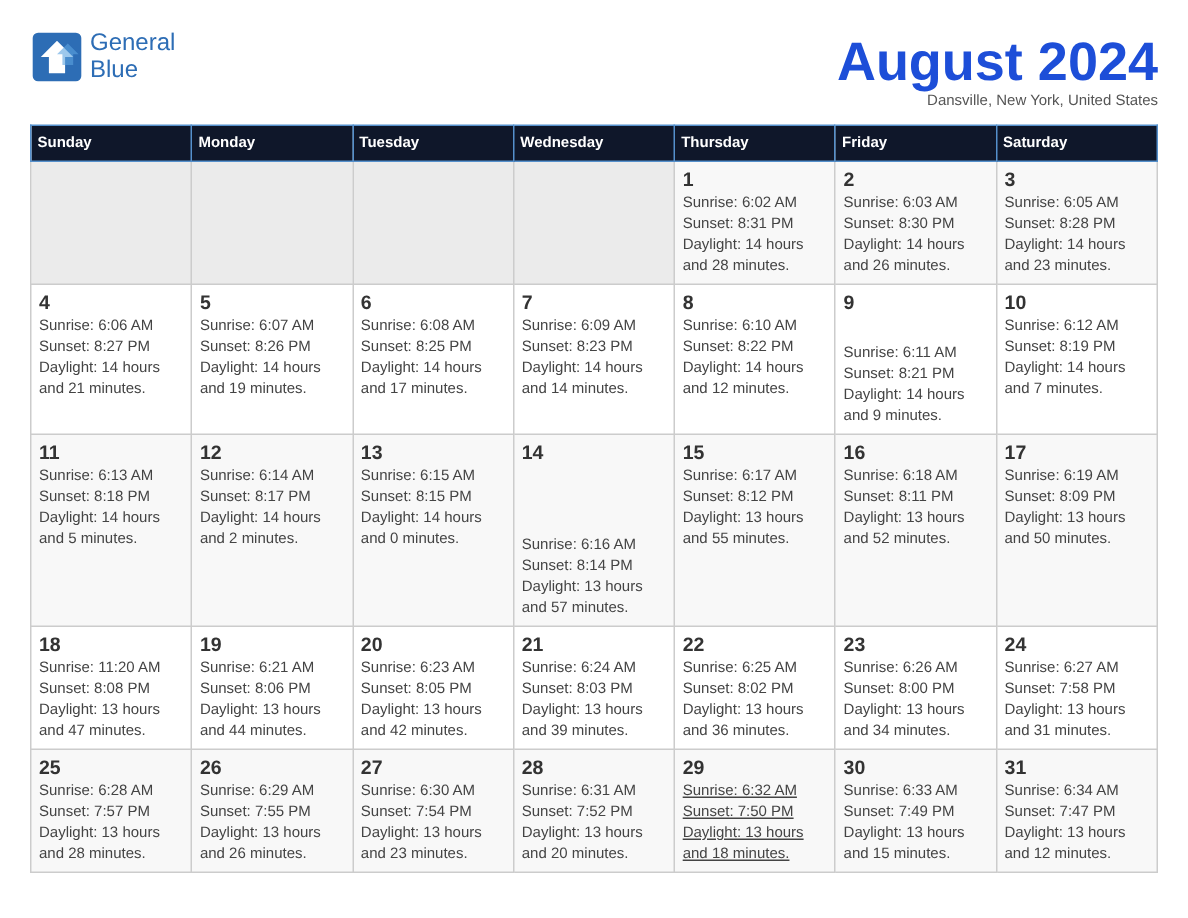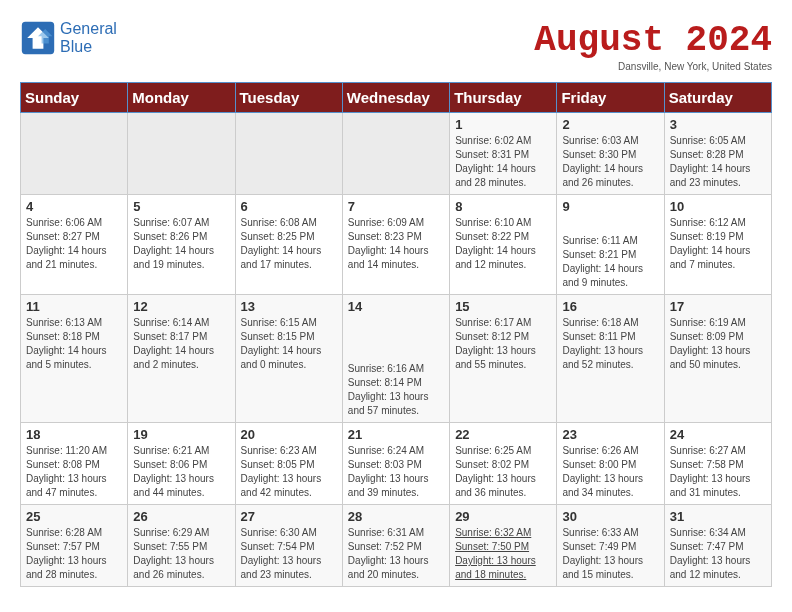--- a/index.html
+++ b/index.html
@@ -31,36 +31,35 @@
       width: 36px;
       height: 36px;
       margin-right: 4px;
     }
     .title-block {
       text-align: right;
     }
     .month-title {
       font-size: 36px;
       font-weight: bold;
-      color: #b91c1c;
-      font-family: Liberation Mono, monospace;
+      color: #1d4ed8;
     }
     .location {
       font-size: 10px;
       color: #555;
     }
     table {
       width: 100%;
       border-collapse: collapse;
       table-layout: fixed;
     }
     thead tr th {
-      background-color: #7f1d1d;
+      background-color: #0f172a;
       color: #fff;
-      font-size: 15px;
+      font-size: 10px;
       font-weight: bold;
       padding: 6px 4px;
       text-align: left;
       border: 1px solid #5590cc;
     }
     tbody tr td {
       border: 1px solid #ccc;
       vertical-align: top;
       padding: 4px 5px;
       font-size: 10.5px;

